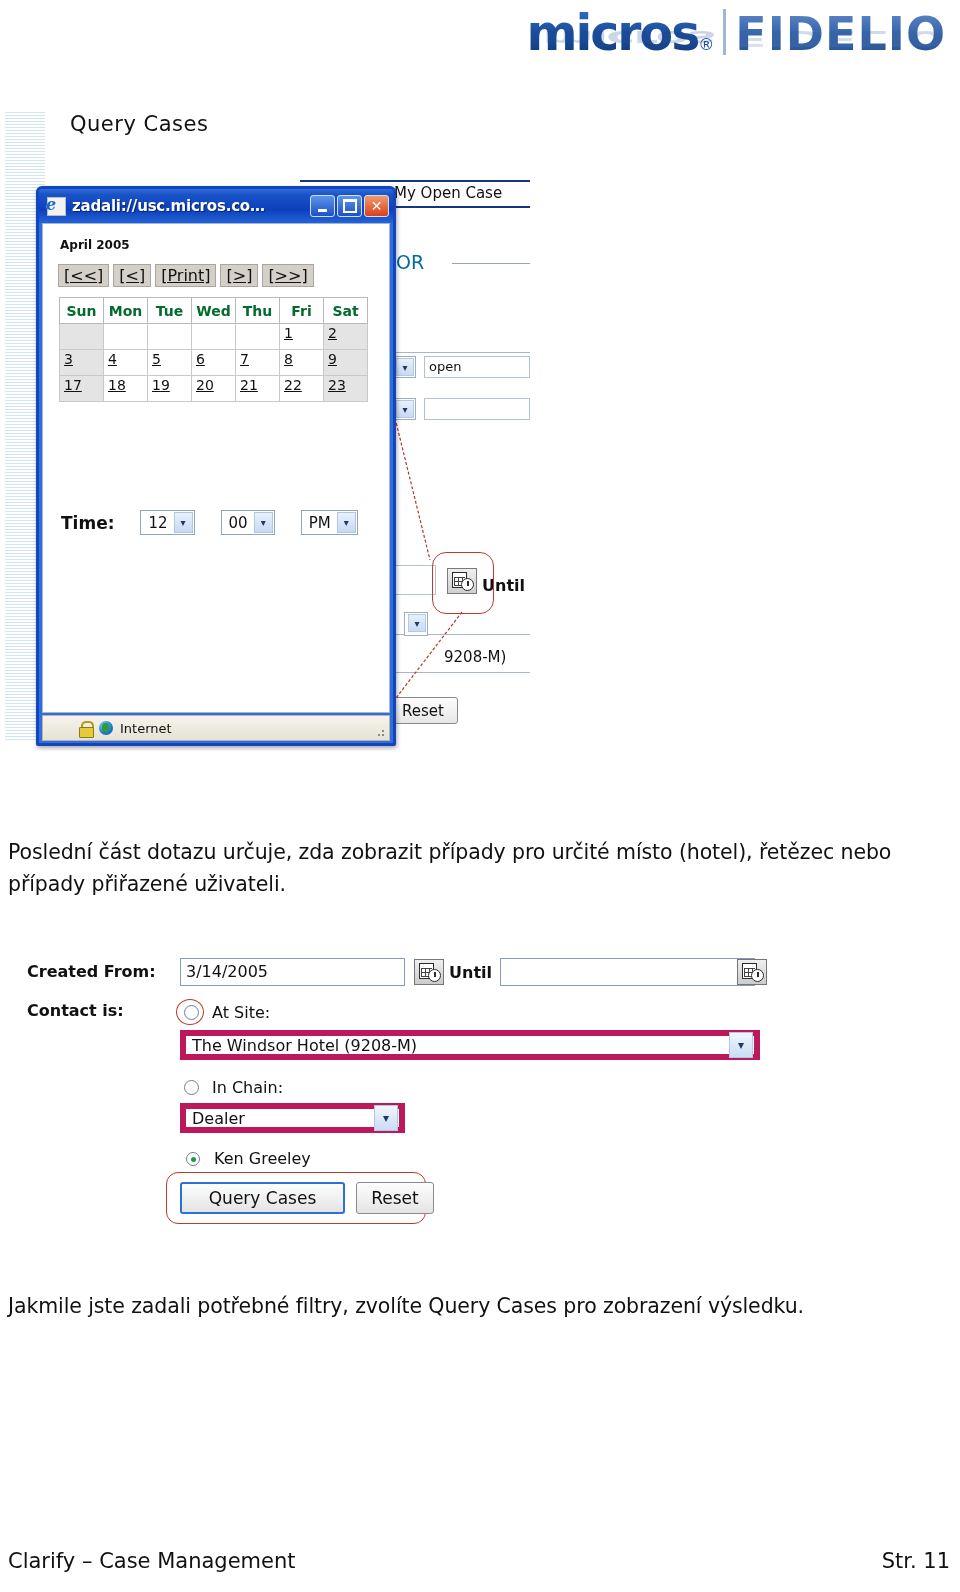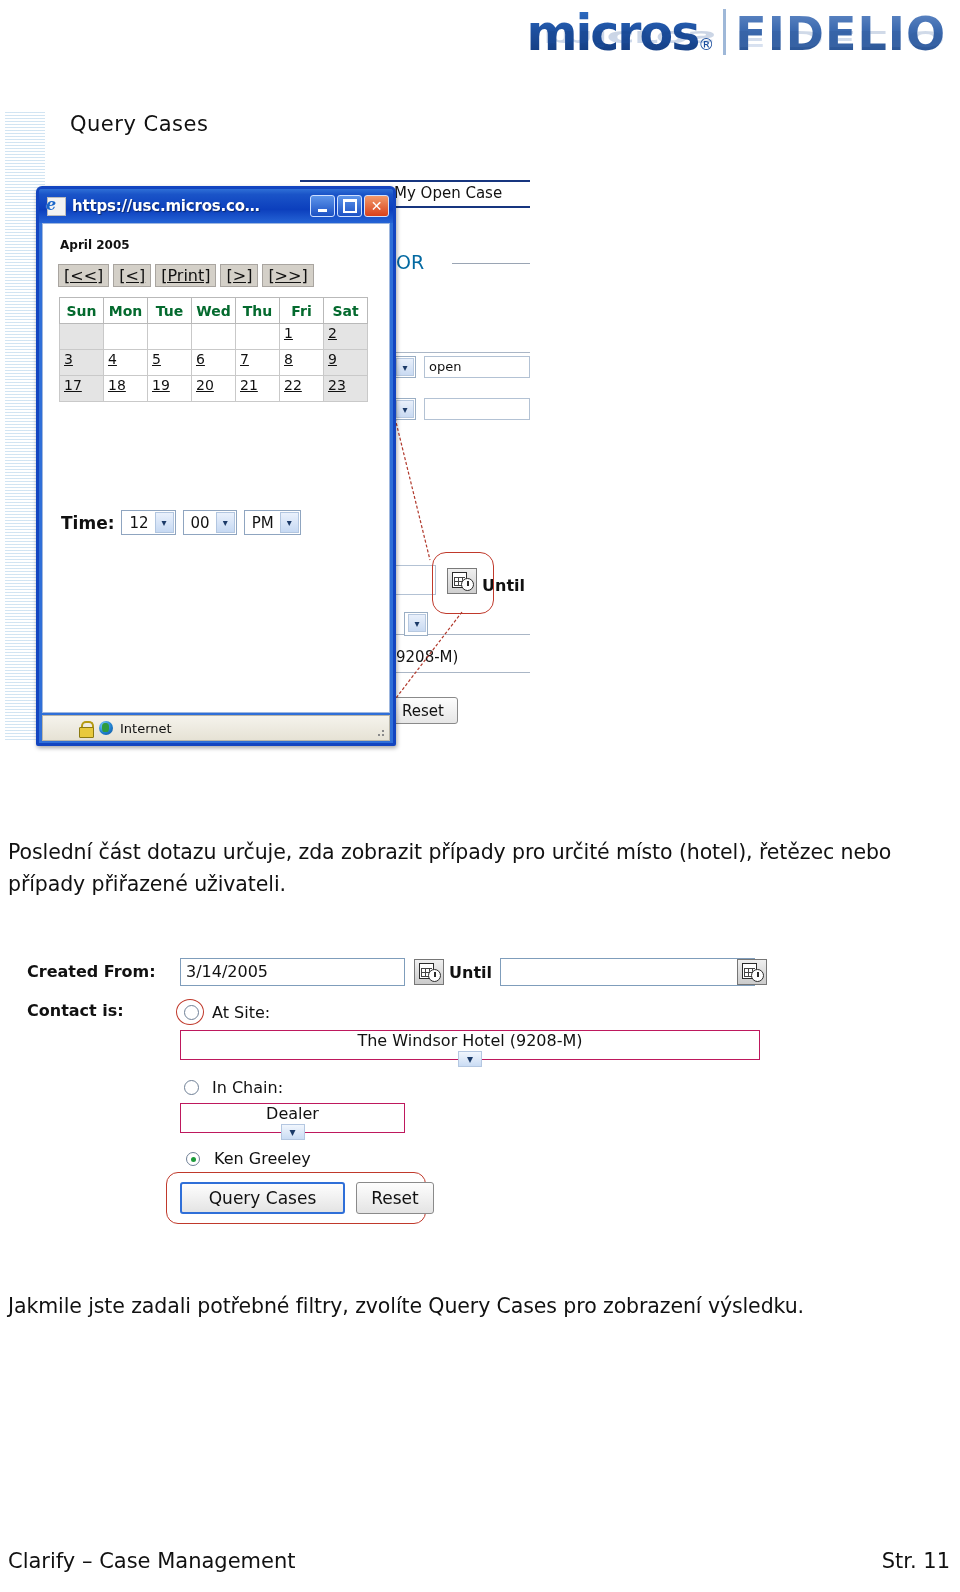--- a/index.html
+++ b/index.html
@@ -90,21 +90,21 @@
   #bg-until-icon {
     position:absolute; left:447px; top:468px; width:30px; height:26px;
     background:linear-gradient(180deg,#efefef,#cfcfcf); border:1px solid #7a7a7a;
   }
   #bg-until-label {
     position:absolute; left:482px; top:476px;
     font-family:"DejaVu Sans",sans-serif; font-weight:bold; font-size:16px; color:#111;
   }
   #bg-9208 {
     position:absolute; left:396px; top:548px;
-    font-family:"DejaVu Sans",sans-serif; font-size:15px; color:#111;
+    font-family:"DejaVu Sans",sans-serif; font-size:15px; color:#111;padding-left:48px;
   }
 
   
   #red-circle-until {
     position:absolute; left:432px; top:452px; width:62px; height:62px;
     border:1.4px solid #c0392b; border-radius:14px; background:transparent;
   }
   
   #red-line { position:absolute; left:0; top:0; width:600px; height:650px; pointer-events:none; }
 
@@ -199,21 +199,21 @@
   }
   #cal-table td {
     border:1px solid #c9c9c9; width:44px; height:26px;
     text-align:left; vertical-align:top; padding:1px 4px;
     color:#111; background:#ffffff;
   }
   #cal-table td.we { background:#e4e4e4; }
   #cal-table td span { text-decoration:underline; cursor:pointer; }
   #cal-table td.today span { color:#c00000; font-weight:bold; text-decoration:none; }
 
-  #time-row { position:absolute; left:18px; top:286px; display:flex; align-items:center; gap:7px;text-align:right; }
+  #time-row { position:absolute; left:18px; top:286px; display:flex; align-items:center; gap:26px;text-align:right; }
   #time-label { font-family:"DejaVu Sans",sans-serif; font-weight:bold; font-size:17px; color:#111; }
   .sel {
     border:1px solid #8fa5c0; background:#fff; height:25px; display:flex; align-items:center;
     font-family:"DejaVu Sans",sans-serif; font-size:15px; color:#111;
   }
   .sel .v { padding:0 6px 0 7px; min-width:24px; }
   .sel .a {
     width:19px; height:21px; margin:1px 1px 1px 0;
     background:linear-gradient(180deg,#eaf1fc,#c6d9f3); border:1px solid #b2c6e0;
     display:flex; align-items:center; justify-content:center; font-size:10px; color:#1b3a68;
@@ -314,23 +314,23 @@
     position:absolute; font-family:"DejaVu Sans",sans-serif; font-size:16px; color:#111;padding-left:8px;
   }
   #f2-atsite-radio { left:184px; top:55px; }
   #f2-atsite-label { left:204px; top:53px; }
   #f2-chain-radio { left:184px; top:130px; }
   #f2-chain-label { left:204px; top:128px; }
   #f2-ken-radio { left:186px; top:202px; width:14px; height:14px; }
   #f2-ken-label { left:206px; top:199px; }
 
   .f2-select {
-    position:absolute; border:1px solid #be185d; background:#fff; height:30px;
+    position:absolute; border:6px solid #be185d; background:#fff; height:30px;
     font-family:"DejaVu Sans",sans-serif; font-size:16px; color:#111;
-    display:flex; align-items:center;flex-direction:column;
+    display:flex; align-items:center;
   }
   .f2-select .txt { padding:0 6px; flex:1; }
   .f2-select .arrow {
     width:24px; height:26px; margin:1px;
     background:linear-gradient(180deg,#f1f6fd,#cadcf4); border:1px solid #b4c7e1;
     display:flex; align-items:center; justify-content:center; font-size:12px; color:#1a3a68;
   }
   #f2-site-select { left:180px; top:80px; width:580px; }
   #f2-chain-select { left:180px; top:153px; width:225px; }
 
@@ -431,21 +431,21 @@
   <div id="red-circle-until"></div>
 
   <svg id="red-line" viewBox="0 0 600 650">
     <path d="M 340 95 L 430 460" stroke="#b0382b" stroke-width="1.2" fill="none" stroke-dasharray="3 2"></path>
     <path d="M 462 512 L 360 645" stroke="#b0382b" stroke-width="1.2" fill="none" stroke-dasharray="3 2"></path>
   </svg>
 
   <div id="popup">
     <div id="popup-titlebar">
       <span id="ie-icon"></span>
-      <span id="popup-title">https://usc.micros.co…</span>
+      <span id="popup-title">zadali://usc.micros.co…</span>
       <span class="wbtn" id="btn-min"></span>
       <span class="wbtn" id="btn-max"></span>
       <span class="wbtn" id="btn-close"></span>
     </div>
 
     <div id="popup-body">
       <div id="cal-month">April 2005</div>
 
       <div id="cal-nav">
         <span class="navbtn">[&lt;&lt;]</span>

